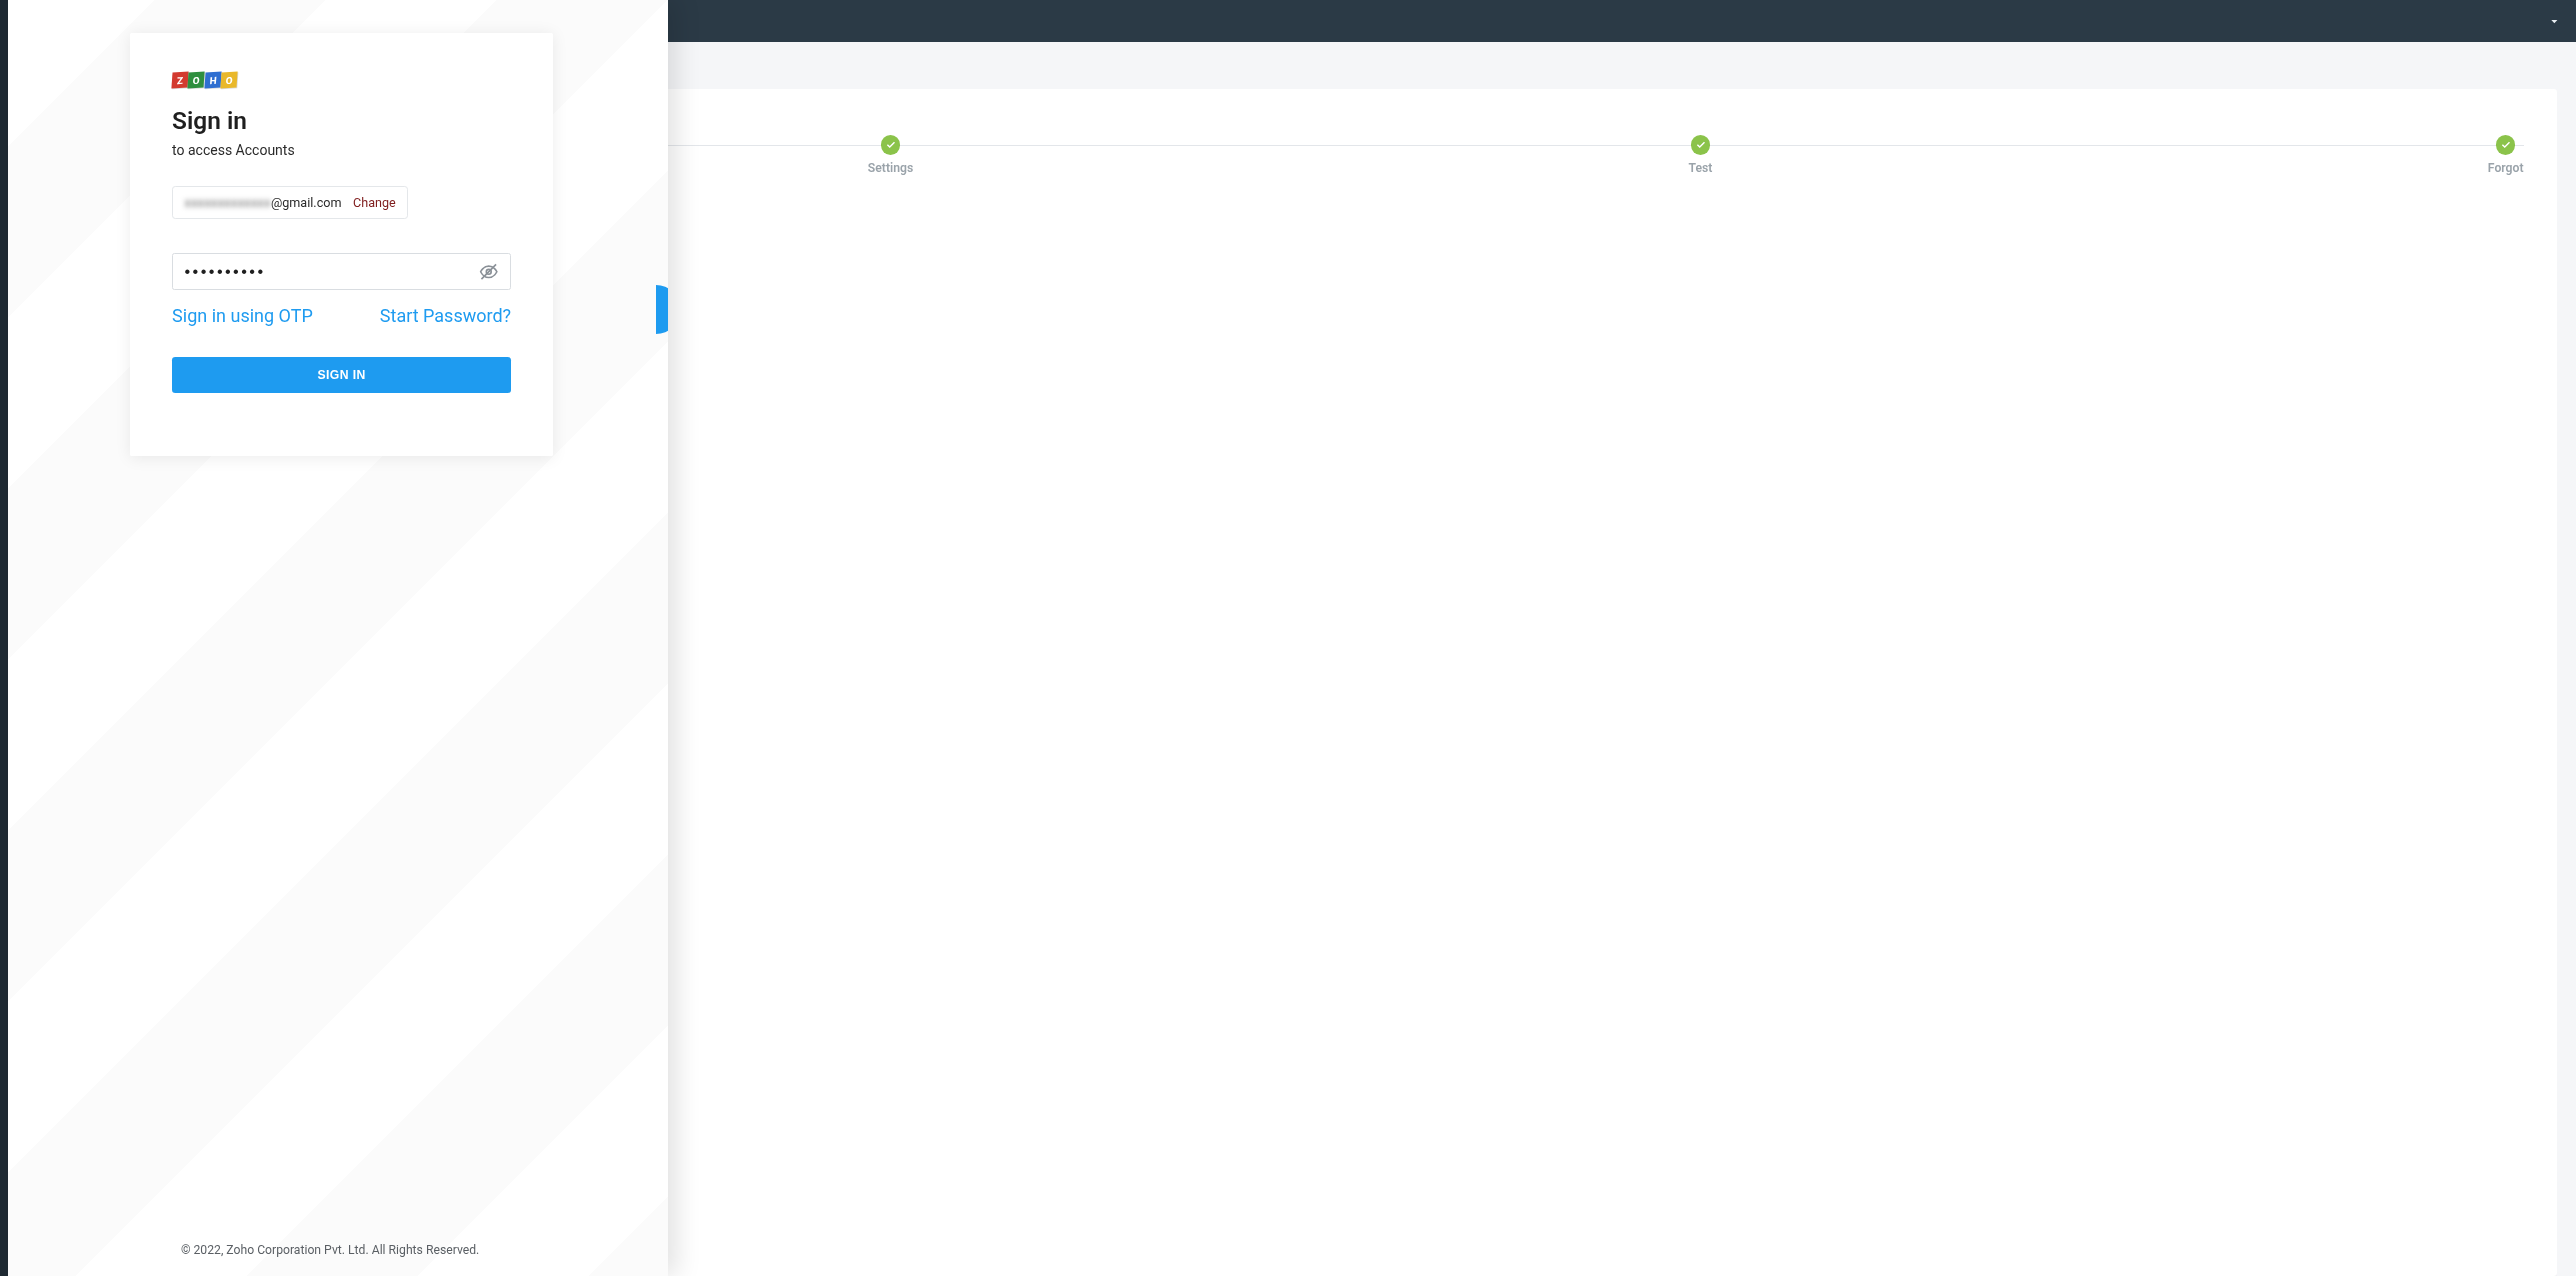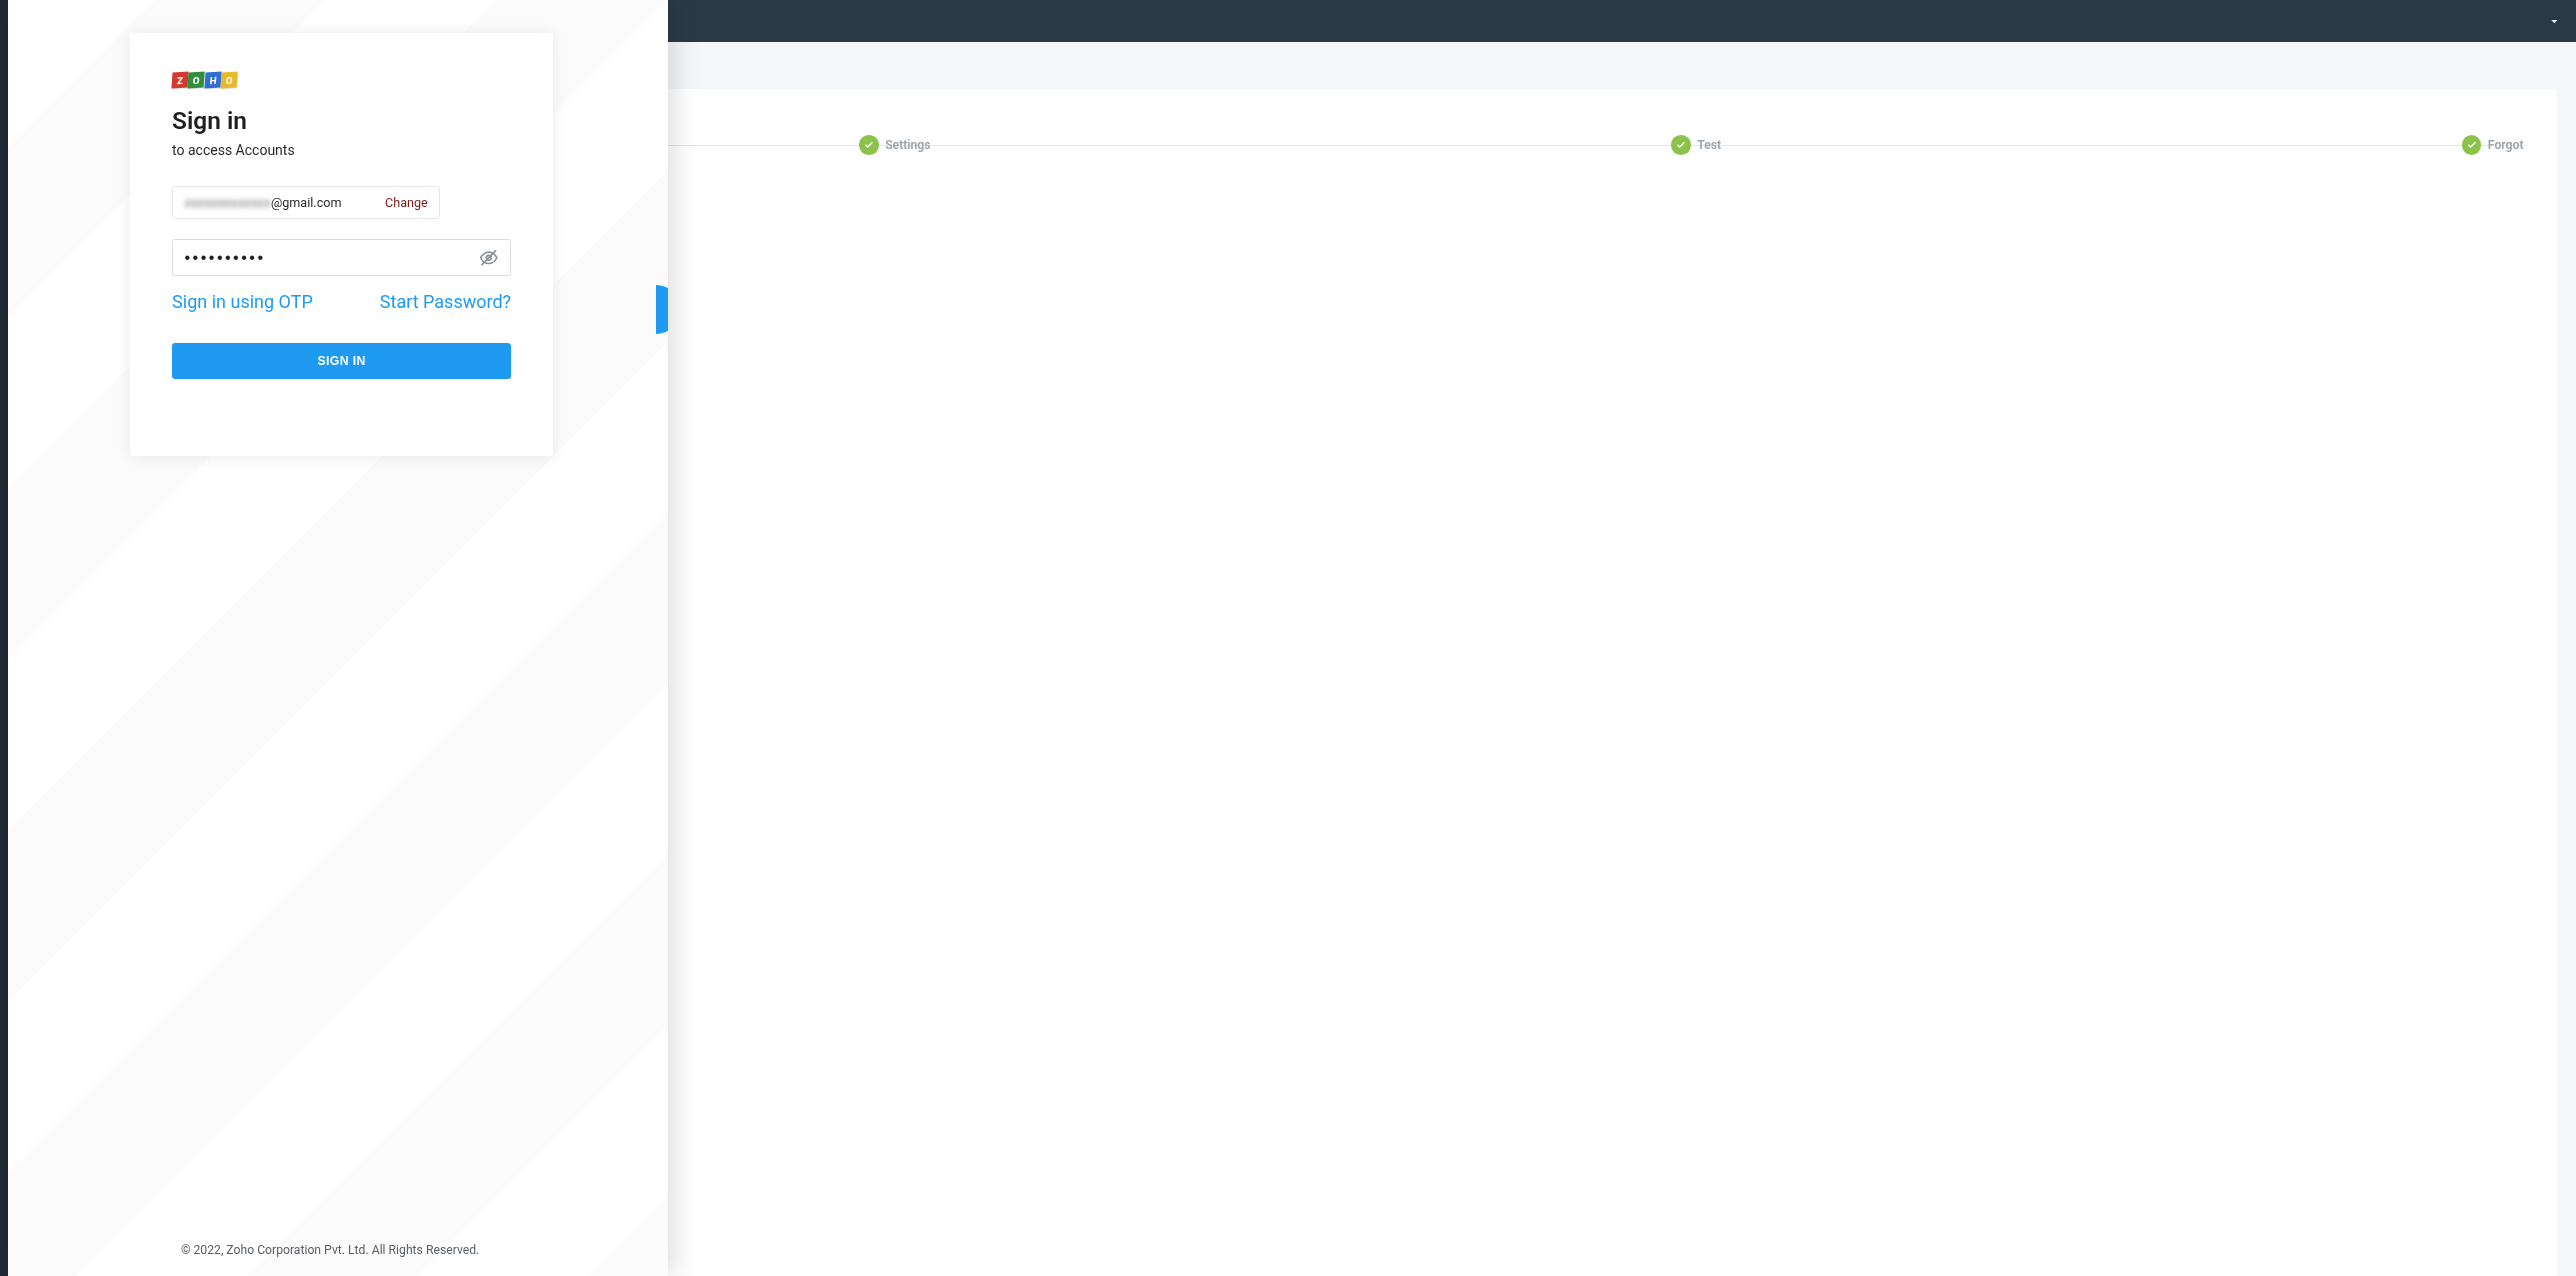--- a/index.html
+++ b/index.html
@@ -102,21 +102,21 @@
     top:9.8px;
     left:0; right:0;
     height:0.8px;
     background:#e3e6ea;
     z-index:0;
   }
   .step {
     position:relative;
     z-index:1;
     display:flex;
-    flex-direction:row;
+    flex-direction:column;
     align-items:center;
     gap:6.5px;
     background:transparent;
   }
   .step .dot {
     width:19.5px;height:19.5px;
     border-radius:50%;
     display:flex;align-items:center;justify-content:center;
     background:#fff;
   }
@@ -218,22 +218,22 @@
   .zoho-card h1{
     font-size:24.4px; font-weight:600; color:#1f1f1f; margin-bottom:6.5px;
   }
   .zoho-card .subtitle{ color:#2b2b2b; font-size:14px; margin-bottom:28px; }
 
   .email-row{
     border:0.8px solid #e4e7ea;
     border-radius:3.3px;
     padding:8.1px 11.4px;
     display:flex; align-items:center; justify-content:space-between;
-    width:268px;
-    margin-bottom:20px;
+    width:236px;
+    margin-bottom:34px;
     font-size:12.6px;
   }
   .email-row .email-val{
     color:#2b2b2b;
     display:flex; align-items:baseline; gap:0;
   }
   .email-row .blurred{
     filter: blur(2.9px);
     color:#6a6a6a;
     letter-spacing:0.4px;

